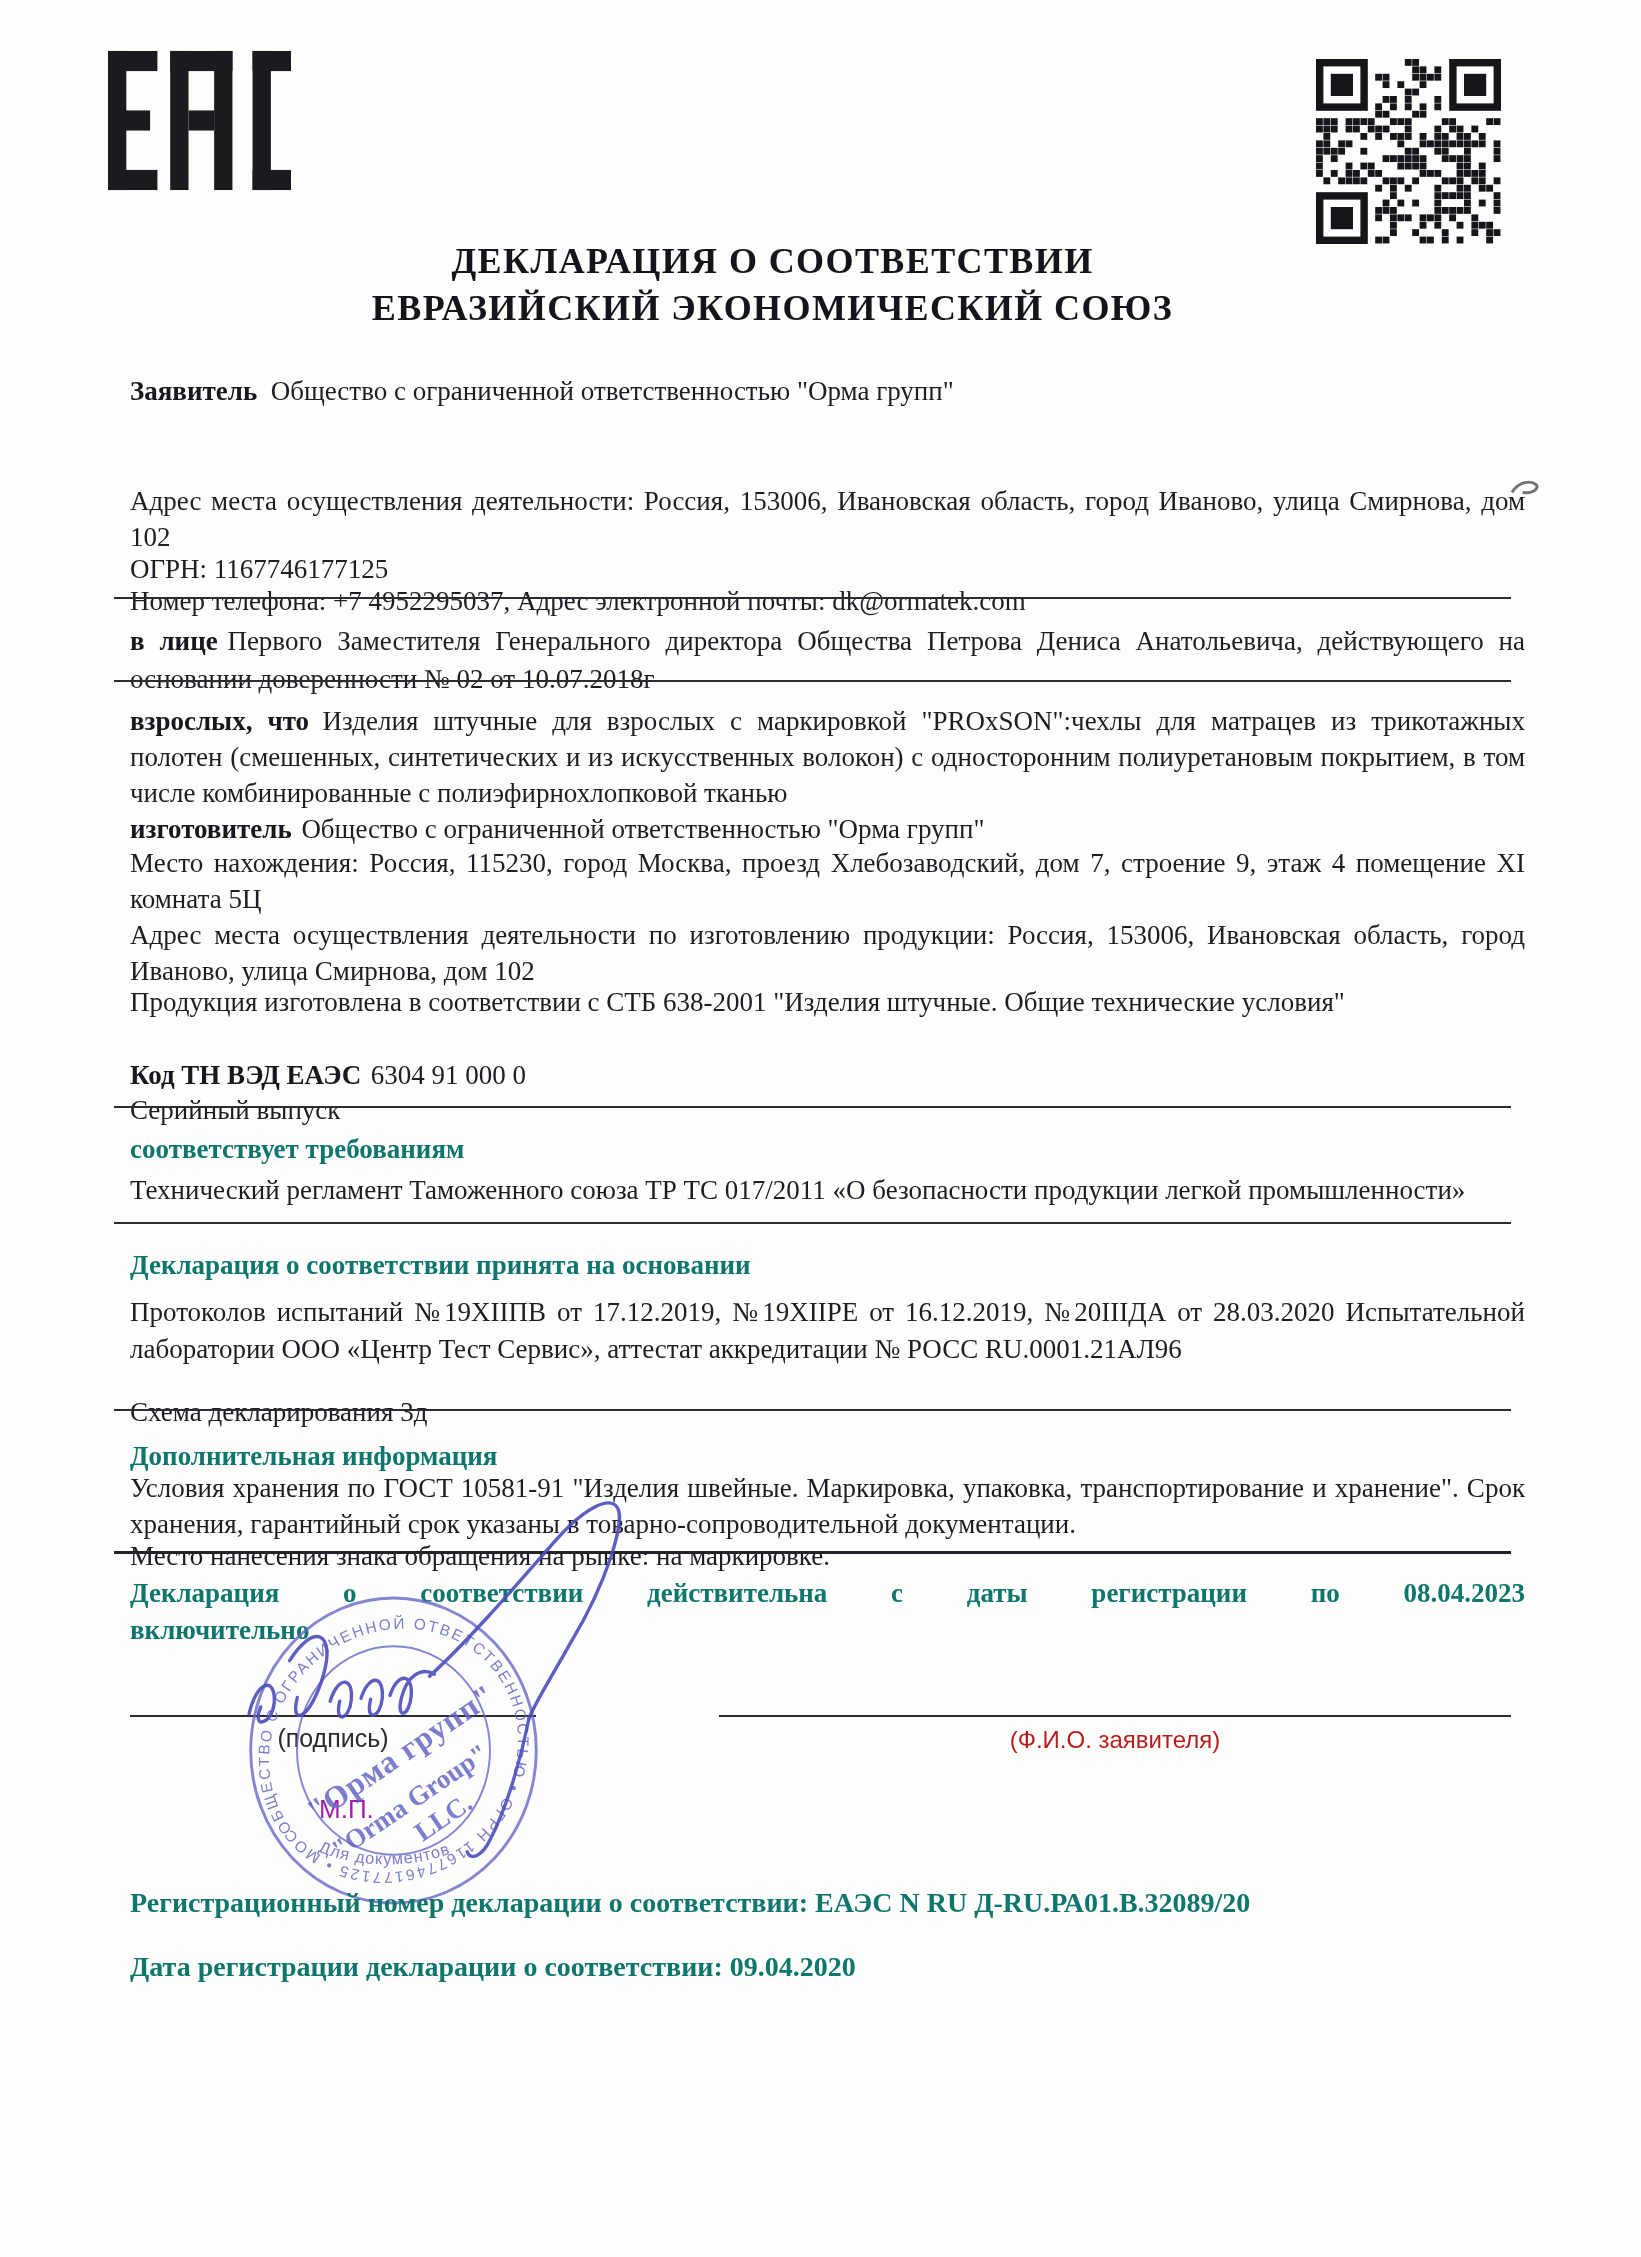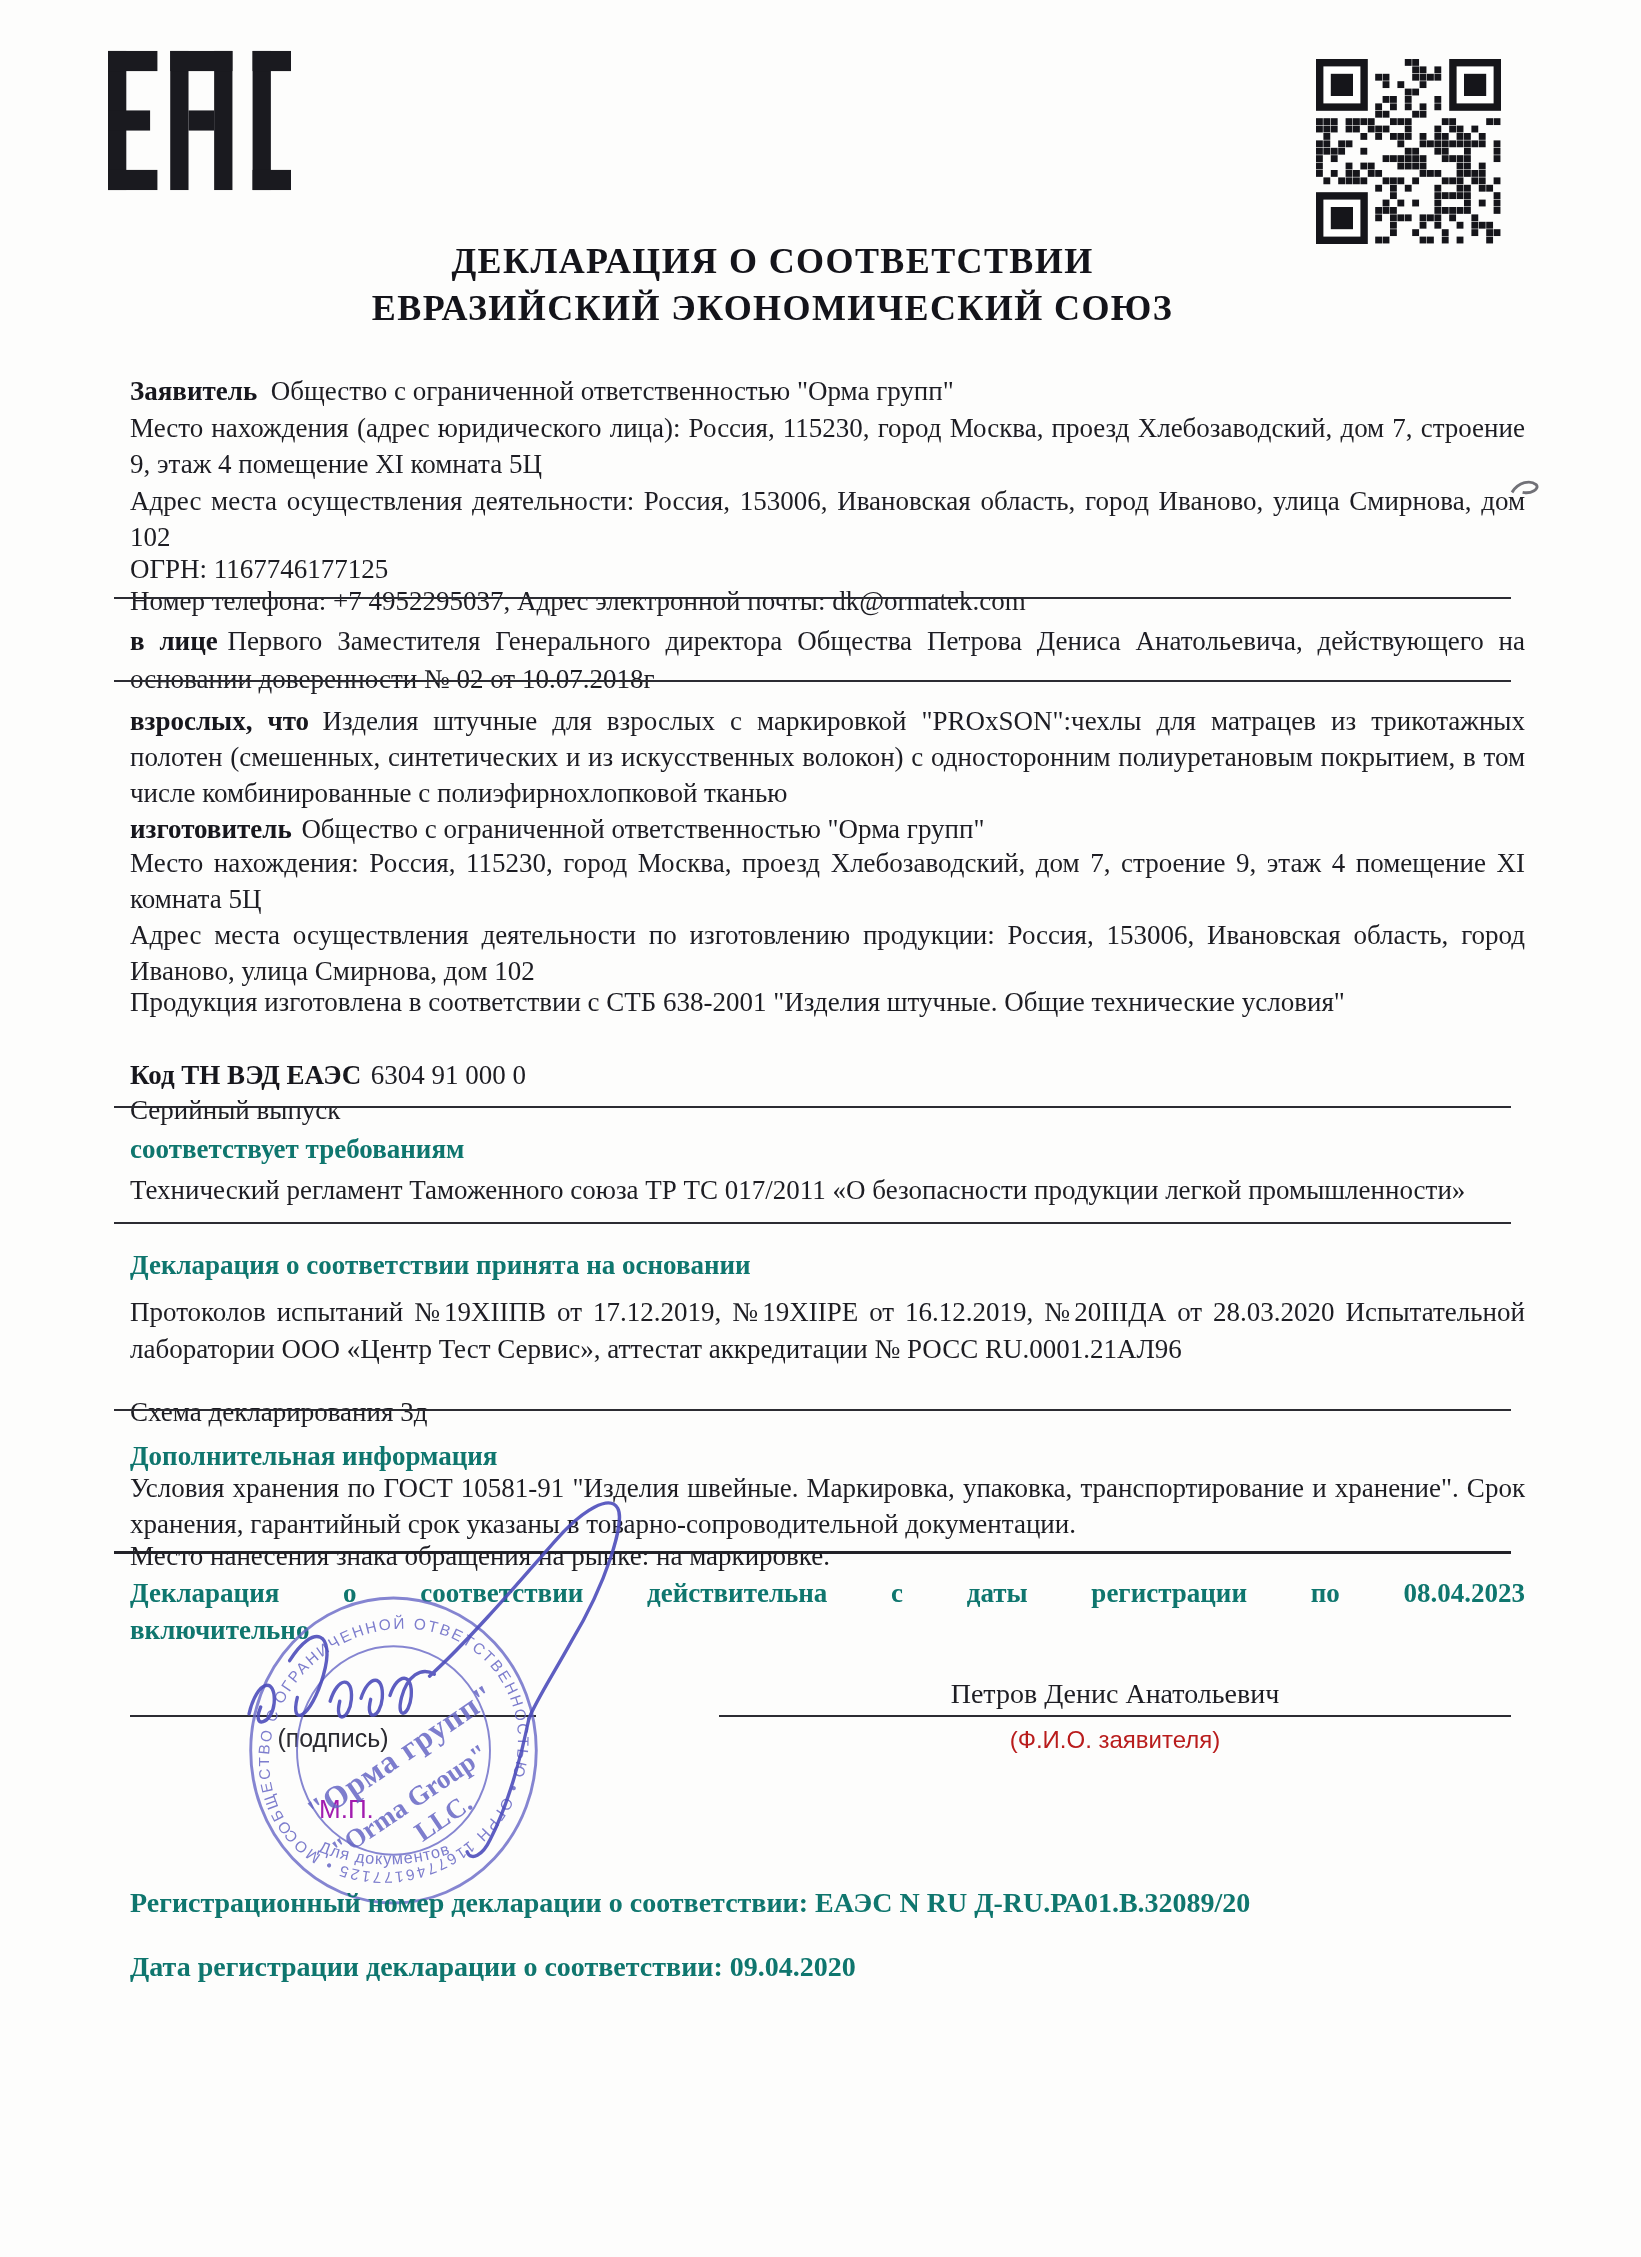--- a/index.html
+++ b/index.html
@@ -260,21 +260,20 @@
       <rect x="8" y="152" width="40" height="40" fill="#fff"></rect>
       <rect x="16" y="160" width="24" height="24" fill="#15151a"></rect>
     </svg>
 
   <div class="titles">
     <div>ДЕКЛАРАЦИЯ О СООТВЕТСТВИИ</div>
     <div>ЕВРАЗИЙСКИЙ ЭКОНОМИЧЕСКИЙ СОЮЗ</div>
   </div>
 
   <p class="p left" style="top:359px"><b class="lead">Заявитель</b><span>Общество с ограниченной ответственностью "Орма групп"</span></p>
-  <p class="p" style="top:396px">Место нахождения (адрес юридического лица): Россия, 115230, город Москва, проезд Хлебозаводский, дом 7, строение 9, этаж 4 помещение XI комната 5Ц</p>
   <p class="p" style="top:469px">Адрес места осуществления деятельности: Россия, 153006, Ивановская область, город Иваново, улица Смирнова, дом 102</p>
   <p class="p left" style="top:537px">ОГРН: 1167746177125</p>
   <p class="p left" style="top:569px">Номер телефона: +7 4952295037, Адрес электронной почты: dk@ormatek.com</p>
   <div class="rule" style="top:597px"></div>
 
   <p class="p" style="top:608px;line-height:38px"><b class="lead" style="margin-right:9.7px">в лице</b><span>Первого Заместителя Генерального директора Общества Петрова Дениса Анатольевича, действующего на основании доверенности № 02 от 10.07.2018г</span></p>
   <div class="rule" style="top:680px"></div>
 
   <p class="p" style="top:689px"><b class="lead">взрослых, что</b><span>Изделия штучные для взрослых с маркировкой "PROxSON":чехлы для матрацев из трикотажных полотен (смешенных, синтетических и из искусственных волокон) с односторонним полиуретановым покрытием, в том числе комбинированные с полиэфирнохлопковой тканью</span></p>
 
@@ -297,21 +296,20 @@
   <div class="rule" style="top:1409px"></div>
 
   <p class="p left bold" style="top:1424px">Дополнительная информация</p>
   <p class="p" style="top:1456px">Условия хранения по ГОСТ 10581-91 "Изделия швейные. Маркировка, упаковка, транспортирование и хранение". Срок хранения, гарантийный срок указаны в товарно-сопроводительной документации.</p>
   <p class="p left" style="top:1524px">Место нанесения знака обращения на рынке: на маркировке.</p>
   <div class="rule thick" style="top:1551px"></div>
 
   <p class="p bold jlast" style="top:1561px">Декларация о соответствии действительна с даты регистрации по 08.04.2023</p>
   <p class="p left bold" style="top:1598px">включительно</p>
 
-  <div class="abs center" style="left:719px;top:1678px;width:792px;font-size:28px;">Петров Денис Анатольевич</div>
   <div class="sigline" style="left:130px;top:1715px;width:406px;"></div>
   <div class="sigline" style="left:719px;top:1715px;width:792px;"></div>
   <div class="abs center sans" style="left:130px;top:1724px;width:406px;font-size:25px;color:#2a2a30;">(подпись)</div>
   <div class="abs center sans" style="left:719px;top:1726px;width:792px;font-size:24px;color:#b91c1c;">(Ф.И.О. заявителя)</div>
   <div class="abs sans" style="left:319px;top:1794px;font-size:26px;color:#a21caf;">М.П.</div>
 
   <svg class="abs" style="left:243px;top:1591px;pointer-events:none;" width="301" height="319" viewBox="0 0 312 330">
     <defs>
       <path id="ringPath" d="M156,32 a122,133 0 1 1 -0.01,0"></path>
       <path id="botPath" d="M52,258 Q156,312 262,250"></path>

